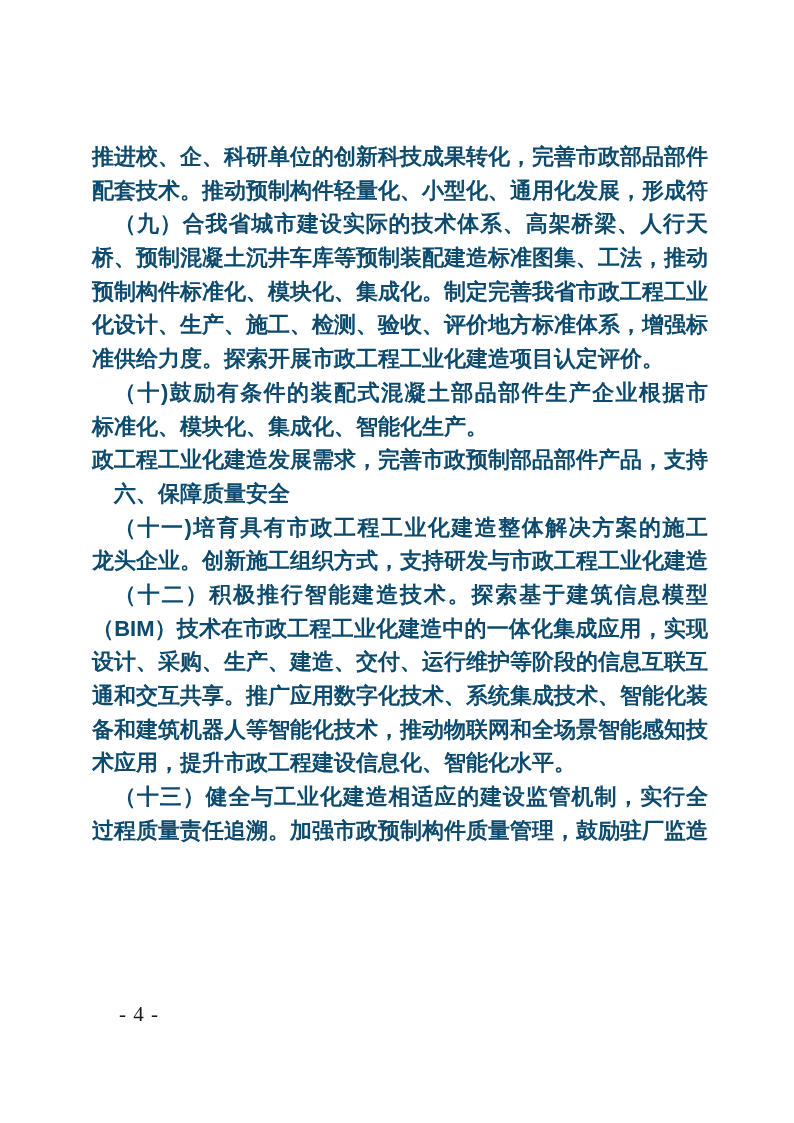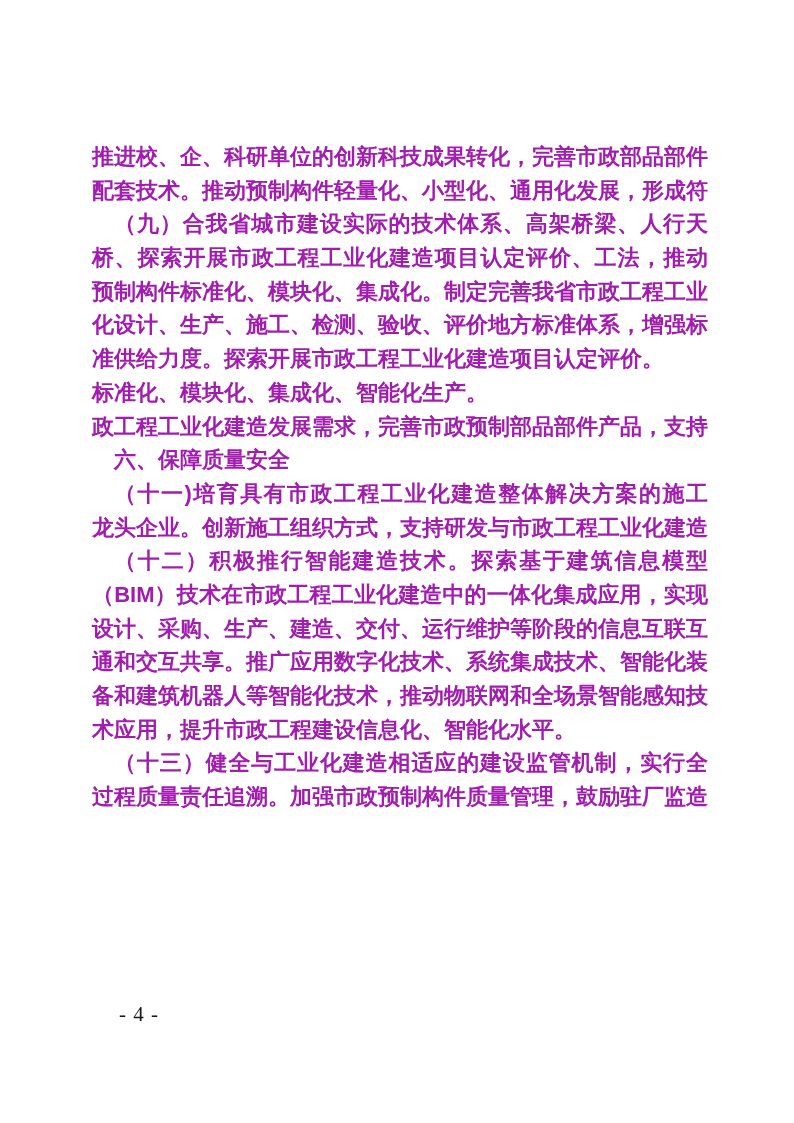--- a/index.html
+++ b/index.html
@@ -11,21 +11,21 @@
     overflow: hidden;
     font-family: "Liberation Sans", "DejaVu Sans", sans-serif;
   }
   .content {
     position: absolute;
     left: 92px;
     top: 140px;
     width: 616px;
     font-size: 22px;
     font-weight: 700;
-    color: #a21caf;
+    color: #0c4a6e;
   }
   .ln {
     height: 33.7px;
     line-height: 33.7px;
     text-align: justify;
     text-align-last: left;
     white-space: nowrap;
   }
   .j { text-align-last: justify; }
   .ind { text-indent: 1em; }
@@ -43,24 +43,25 @@
   }
 </style>
 </head>
 <body>
 
 <div class="page">
   <div class="content">
     <div class="ln j">推进校、企、科研单位的创新科技成果转化，完善市政部品部件</div>
     <div class="ln j">配套技术。推动预制构件轻量化、小型化、通用化发展，形成符</div>
     <div class="ln ind j">（九）合我省城市建设实际的技术体系、高架桥梁、人行天</div>
-    <div class="ln j">桥、探索开展市政工程工业化建造项目认定评价、工法，推动</div>
+    <div class="ln j">桥、预制混凝土沉井车库等预制装配建造标准图集、工法，推动</div>
     <div class="ln j">预制构件标准化、模块化、集成化。制定完善我省市政工程工业</div>
     <div class="ln j">化设计、生产、施工、检测、验收、评价地方标准体系，增强标</div>
     <div class="ln">准供给力度。探索开展市政工程工业化建造项目认定评价。</div>
+    <div class="ln ind j">（十)鼓励有条件的装配式混凝土部品部件生产企业根据市</div>
     <div class="ln">标准化、模块化、集成化、智能化生产。</div>
     <div class="ln j">政工程工业化建造发展需求，完善市政预制部品部件产品，支持</div>
     <div class="ln ind heading">六、保障质量安全</div>
     <div class="ln ind j">（十一)培育具有市政工程工业化建造整体解决方案的施工</div>
     <div class="ln j">龙头企业。创新施工组织方式，支持研发与市政工程工业化建造</div>
     <div class="ln ind j">（十二）积极推行智能建造技术。探索基于建筑信息模型</div>
     <div class="ln j">（BIM）技术在市政工程工业化建造中的一体化集成应用，实现</div>
     <div class="ln j">设计、采购、生产、建造、交付、运行维护等阶段的信息互联互</div>
     <div class="ln j">通和交互共享。推广应用数字化技术、系统集成技术、智能化装</div>
     <div class="ln j">备和建筑机器人等智能化技术，推动物联网和全场景智能感知技</div>

